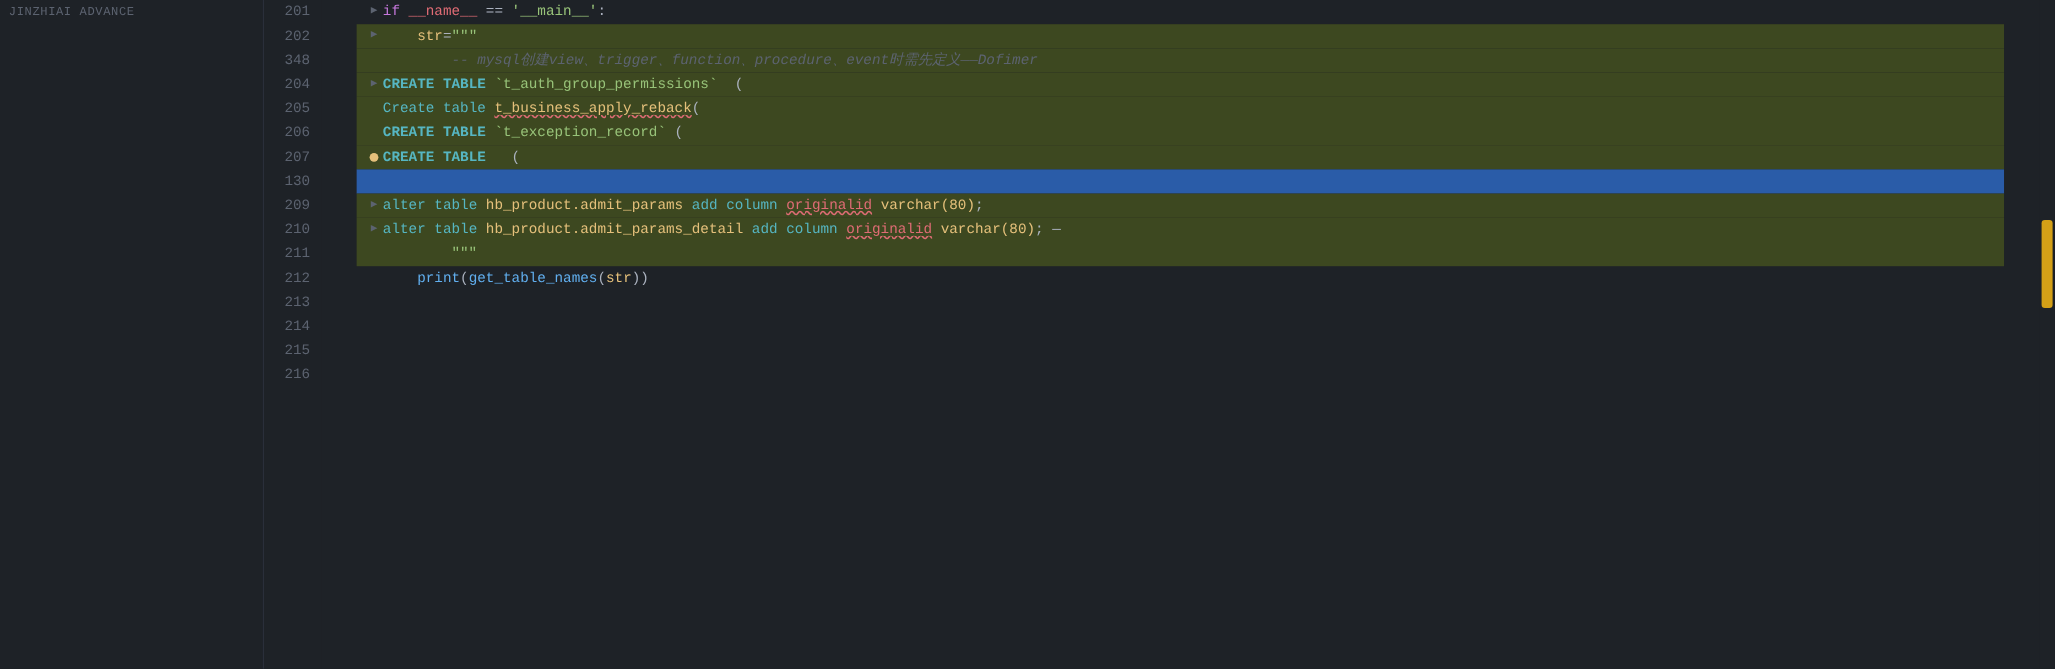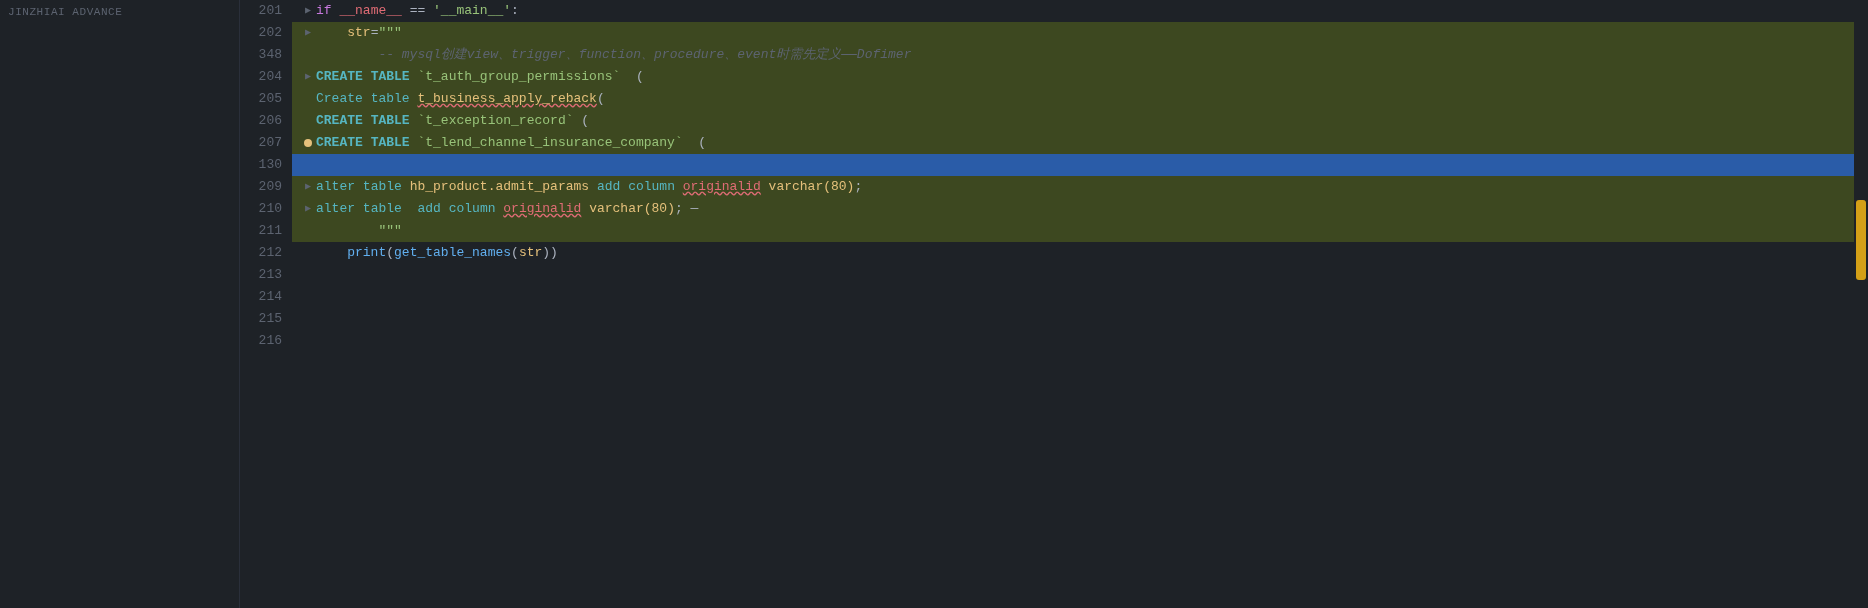--- a/index.html
+++ b/index.html
@@ -36,20 +36,21 @@
       font-size: 11px;
       padding: 6px 8px;
       letter-spacing: 0.05em;
     }
 
     .code-area {
       flex: 1;
       display: flex;
       position: relative;
       overflow: hidden;
+      gap: 32px;
     }
 
     .line-numbers {
       width: 52px;
       background: #1e2227;
       color: #5c6370;
       text-align: right;
       padding-right: 10px;
       padding-top: 0;
       flex-shrink: 0;
@@ -233,21 +234,20 @@
         <span class="tbl-name-backtick">`t_exception_record`</span>
         <span style="color:#abb2bf"> (</span>
       </div>
 
       <div class="code-line highlighted">
         <span class="gutter-icon"><span class="warning-dot"></span></span>
         <span class="kw-create">CREATE</span>
         <span style="color:#abb2bf"> </span>
         <span class="kw-table">TABLE</span>
         <span style="color:#abb2bf"> </span>
-        <span class="tbl-name-backtick">`t_lend_channel_insurance_company`</span>
         <span style="color:#abb2bf">  (</span>
       </div>
 
       <div class="code-line selected">
         <span class="gutter-icon"></span>
         <span style="color:#abb2bf"> </span>
       </div>
 
       <div class="code-line highlighted">
         <span class="gutter-icon"><span class="fold-arrow">▶</span></span>
@@ -266,20 +266,21 @@
         <span class="col-type">varchar(80)</span>
         <span style="color:#abb2bf">;</span>
       </div>
 
       <div class="code-line highlighted">
         <span class="gutter-icon"><span class="fold-arrow">▶</span></span>
         <span class="kw-alter">alter</span>
         <span style="color:#abb2bf"> </span>
         <span class="kw-table-lower">table</span>
         <span style="color:#abb2bf"> </span>
+        <span class="tbl-name">hb_product.admit_params_detail</span>
         <span style="color:#abb2bf"> </span>
         <span class="kw-add">add</span>
         <span style="color:#abb2bf"> </span>
         <span class="kw-column">column</span>
         <span style="color:#abb2bf"> </span>
         <span class="col-name">originalid</span>
         <span style="color:#abb2bf"> </span>
         <span class="col-type">varchar(80)</span>
         <span style="color:#abb2bf">;</span>
         <span style="color:#abb2bf"> —</span>

